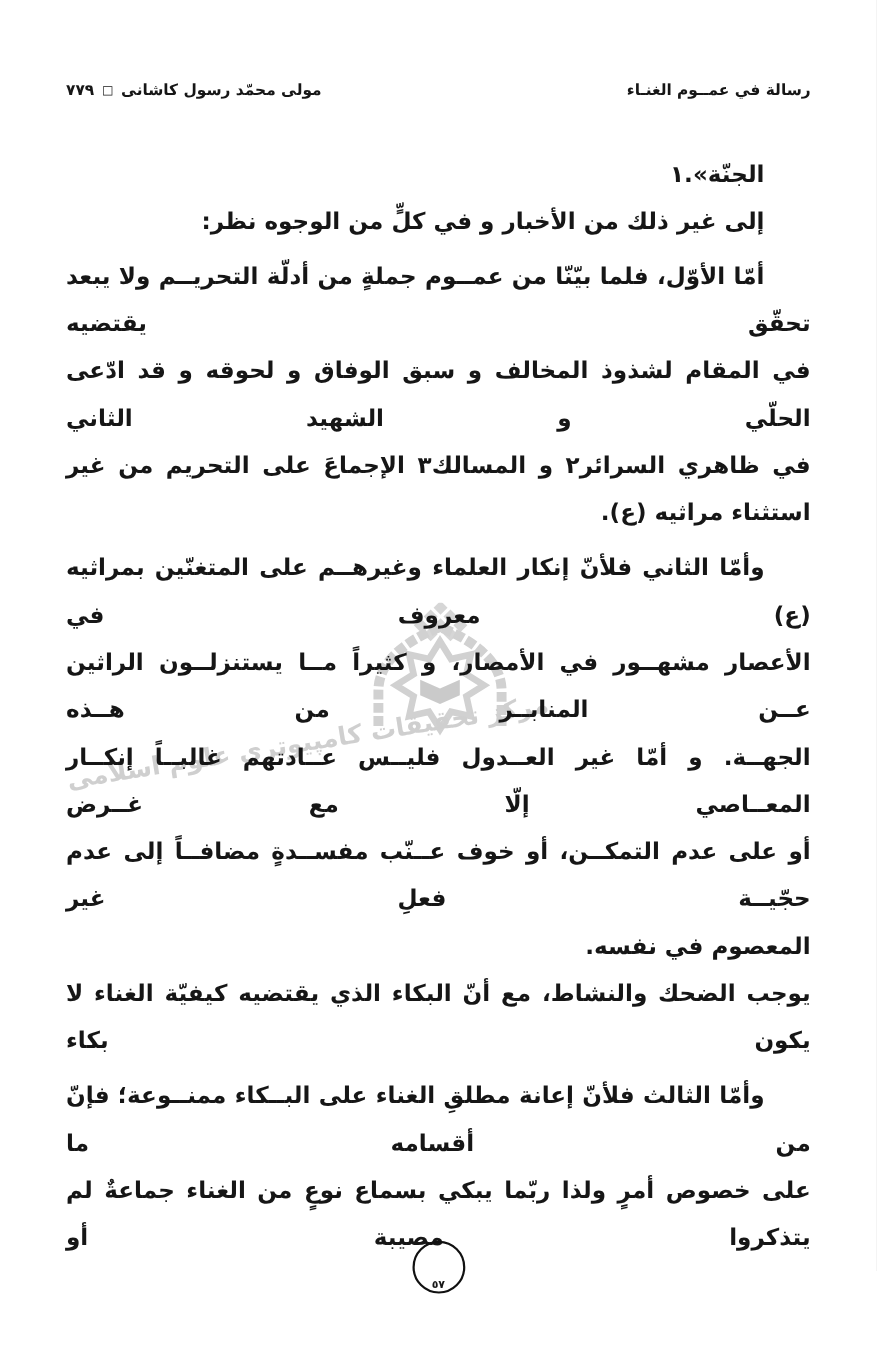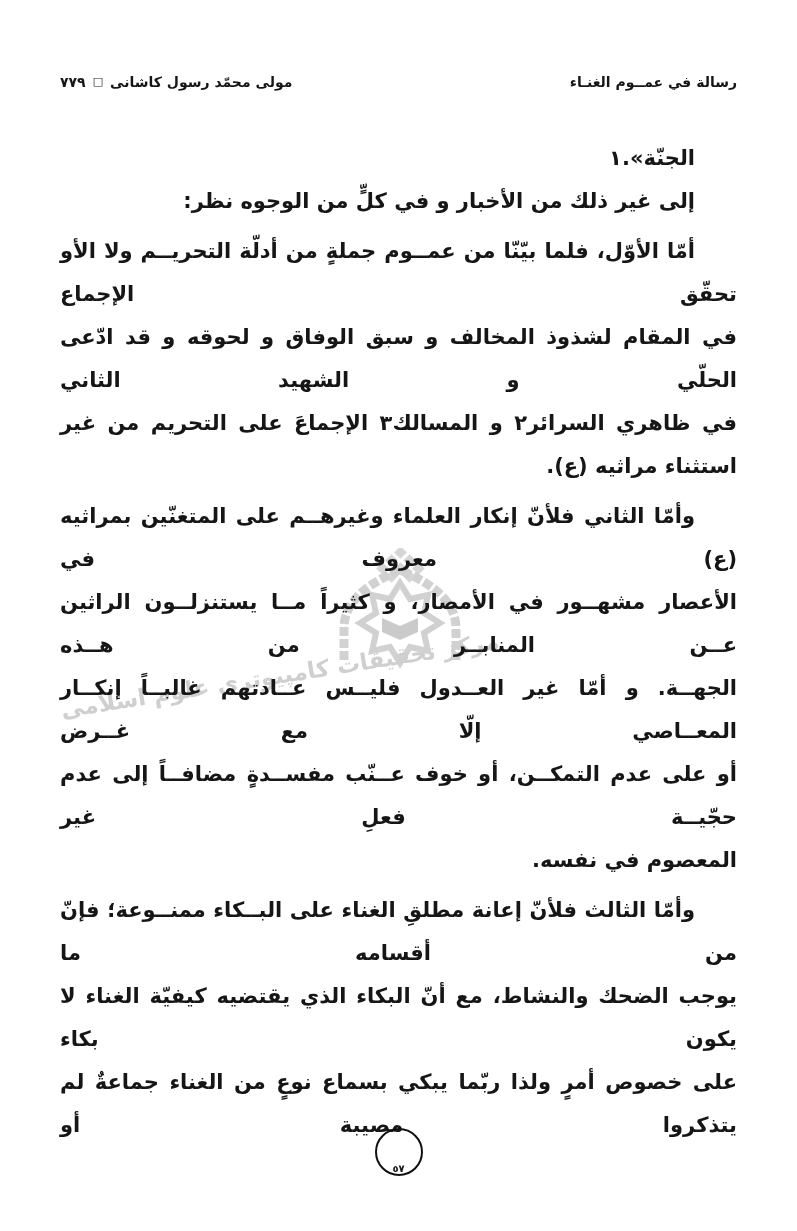--- a/index.html
+++ b/index.html
@@ -87,32 +87,32 @@
         <path d="M 90,70 L 108,78 L 126,70 L 126,84 L 108,92 L 90,84 Z" fill="#aaaaaa" stroke="none"></path>
       </g>
     </svg>
     <div class="caption">مركز تحقيقات كامپيوترى علوم اسلامى</div>
   </div>
 
   <div class="content">
     <div class="line short indent">الجنّة».١</div>
     <div class="line short indent">إلى غير ذلك من الأخبار و في كلٍّ من الوجوه نظر:</div>
 
-    <div class="line indent gap">أمّا الأوّل، فلما بيّنّا من عمــوم جملةٍ من أدلّة التحريــم ولا الأو تحقّق الإجماع</div>
+    <div class="line indent gap">أمّا الأوّل، فلما بيّنّا من عمــوم جملةٍ من أدلّة التحريــم ولا يبعد تحقّق يقتضيه</div>
     <div class="line">في المقام لشذوذ المخالف و سبق الوفاق و لحوقه و قد ادّعى الحلّي و الشهيد الثاني</div>
     <div class="line last">في ظاهري السرائر٢ و المسالك٣ الإجماعَ على التحريم من غير استثناء مراثيه (ع).</div>
 
     <div class="line indent gap">وأمّا الثاني فلأنّ إنكار العلماء وغيرهــم على المتغنّين بمراثيه (ع) معروف في</div>
     <div class="line">الأعصار مشهــور في الأمصار، و كثيراً مــا يستنزلــون الراثين عــن المنابــر من هــذه</div>
     <div class="line">الجهــة. و أمّا غير العــدول فليــس عــادتهم غالبــاً إنكــار المعــاصي إلّا مع غــرض</div>
     <div class="line">أو على عدم التمكــن، أو خوف عــنّب مفســدةٍ مضافــاً إلى عدم حجّيــة فعلِ غير</div>
     <div class="line last">المعصوم في نفسه.</div>
 
+    <div class="line">يوجب الضحك والنشاط، مع أنّ البكاء الذي يقتضيه كيفيّة الغناء لا يكون بكاء</div>
     <div class="line indent gap">وأمّا الثالث فلأنّ إعانة مطلقِ الغناء على البــكاء ممنــوعة؛ فإنّ من أقسامه ما</div>
-    <div class="line">يوجب الضحك والنشاط، مع أنّ البكاء الذي يقتضيه كيفيّة الغناء لا يكون بكاء</div>
     <div class="line">على خصوص أمرٍ ولذا ربّما يبكي بسماع نوعٍ من الغناء جماعةٌ لم يتذكروا مصيبة أو</div>
 
   </div>
 
   <div class="folio">
     <span>٥٧</span>
   </div>
 
 </div>
 

